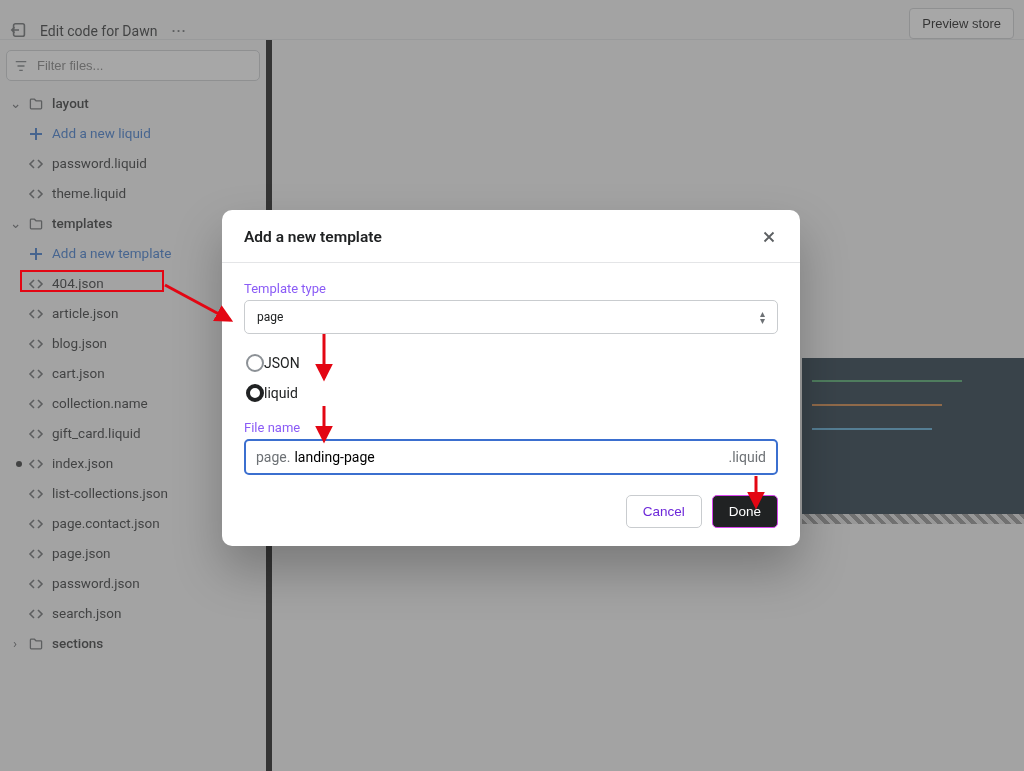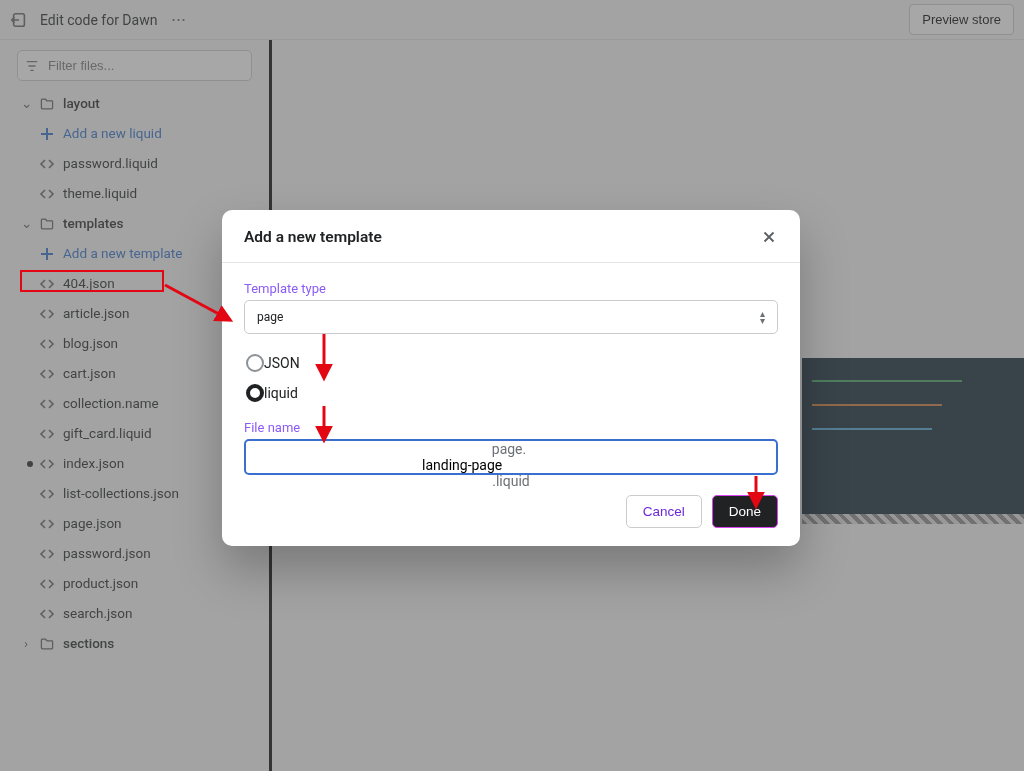--- a/index.html
+++ b/index.html
@@ -20,21 +20,21 @@
     inset: 0;
     background: rgba(94,94,94,0.55);
     z-index: 50;
     pointer-events: none;
   }
 
   
   .topbar {
     height: 40px;
     display: flex;
-    align-items: center;
+    align-items: flex-end;
     padding: 0 10px;
     background: #f6f6f7;
     border-bottom: 1px solid #e1e3e5;
   }
   .topbar .exit-icon { width: 18px; height: 18px; color: #5c5f62; margin-right: 12px; }
   .topbar .title { font-size: 14px; font-weight: 400; color: #202223; flex: 0 0 auto; }
   .topbar .more-icon { color: #5c5f62; margin-left: 14px; font-weight: 600; letter-spacing: 1px; }
   .topbar .spacer { flex: 1; }
   .preview-btn {
     background: #fff;
@@ -43,22 +43,22 @@
     padding: 7px 12px;
     font-size: 13px;
     font-weight: 500;
     cursor: pointer;
   }
 
   
   .main { display: flex; height: calc(100% - 40px); }
   .sidebar {
     width: 272px;
-    border-right: 3px solid #000000;
-    padding: 10px 15px;
+    border-right: 6px solid #000000;
+    padding: 10px 4px;
     background: #f6f6f7;
     overflow-y: auto;
   }
   .filter-wrap { padding: 0 2px 8px; }
   .filter-input {
     width: 100%;
     border: 1px solid #c9cccf;
     border-radius: 5px;
     padding: 7px 10px 7px 30px;
     font-size: 13px;
@@ -173,21 +173,20 @@
     border: 4px solid #202223;
   }
 
   .filename-wrap {
     display: flex; align-items: center;
     border: 2px solid #3b6fcf;
     border-radius: 5px;
     height: 36px;
     padding: 0 10px;
     background: #fff;
-    flex-direction: column;
   }
   .filename-wrap .prefix { color: #6d7175; margin-right: 4px; font-size: 14px; }
   .filename-wrap input {
     flex: 1; border: none; outline: none; font-size: 14px;
     font-family: inherit;
   }
   .filename-wrap .suffix { color: #6d7175; font-size: 14px; }
 
   .modal-foot {
     display: flex; justify-content: flex-end; gap: 10px;
@@ -355,37 +354,37 @@
                   <path d="M6 4l-4 4 4 4M10 4l4 4-4 4"></path>
                 </svg>
                 <span>list-collections.json</span>
               </div>
             </li>
           <li>
               <div class="row file">
                 <svg class="ficon" viewBox="0 0 16 16" fill="none" stroke="currentColor" stroke-width="1.6">
                   <path d="M6 4l-4 4 4 4M10 4l4 4-4 4"></path>
                 </svg>
+                <span>page.contact.json</span>
+              </div>
+            </li>
+          <li>
+              <div class="row file">
+                <svg class="ficon" viewBox="0 0 16 16" fill="none" stroke="currentColor" stroke-width="1.6">
+                  <path d="M6 4l-4 4 4 4M10 4l4 4-4 4"></path>
+                </svg>
                 <span>page.json</span>
               </div>
             </li>
           <li>
               <div class="row file">
                 <svg class="ficon" viewBox="0 0 16 16" fill="none" stroke="currentColor" stroke-width="1.6">
                   <path d="M6 4l-4 4 4 4M10 4l4 4-4 4"></path>
                 </svg>
                 <span>password.json</span>
-              </div>
-            </li>
-          <li>
-              <div class="row file">
-                <svg class="ficon" viewBox="0 0 16 16" fill="none" stroke="currentColor" stroke-width="1.6">
-                  <path d="M6 4l-4 4 4 4M10 4l4 4-4 4"></path>
-                </svg>
-                <span>product.json</span>
               </div>
             </li>
           <li>
               <div class="row file">
                 <svg class="ficon" viewBox="0 0 16 16" fill="none" stroke="currentColor" stroke-width="1.6">
                   <path d="M6 4l-4 4 4 4M10 4l4 4-4 4"></path>
                 </svg>
                 <span>search.json</span>
               </div>
             </li>

